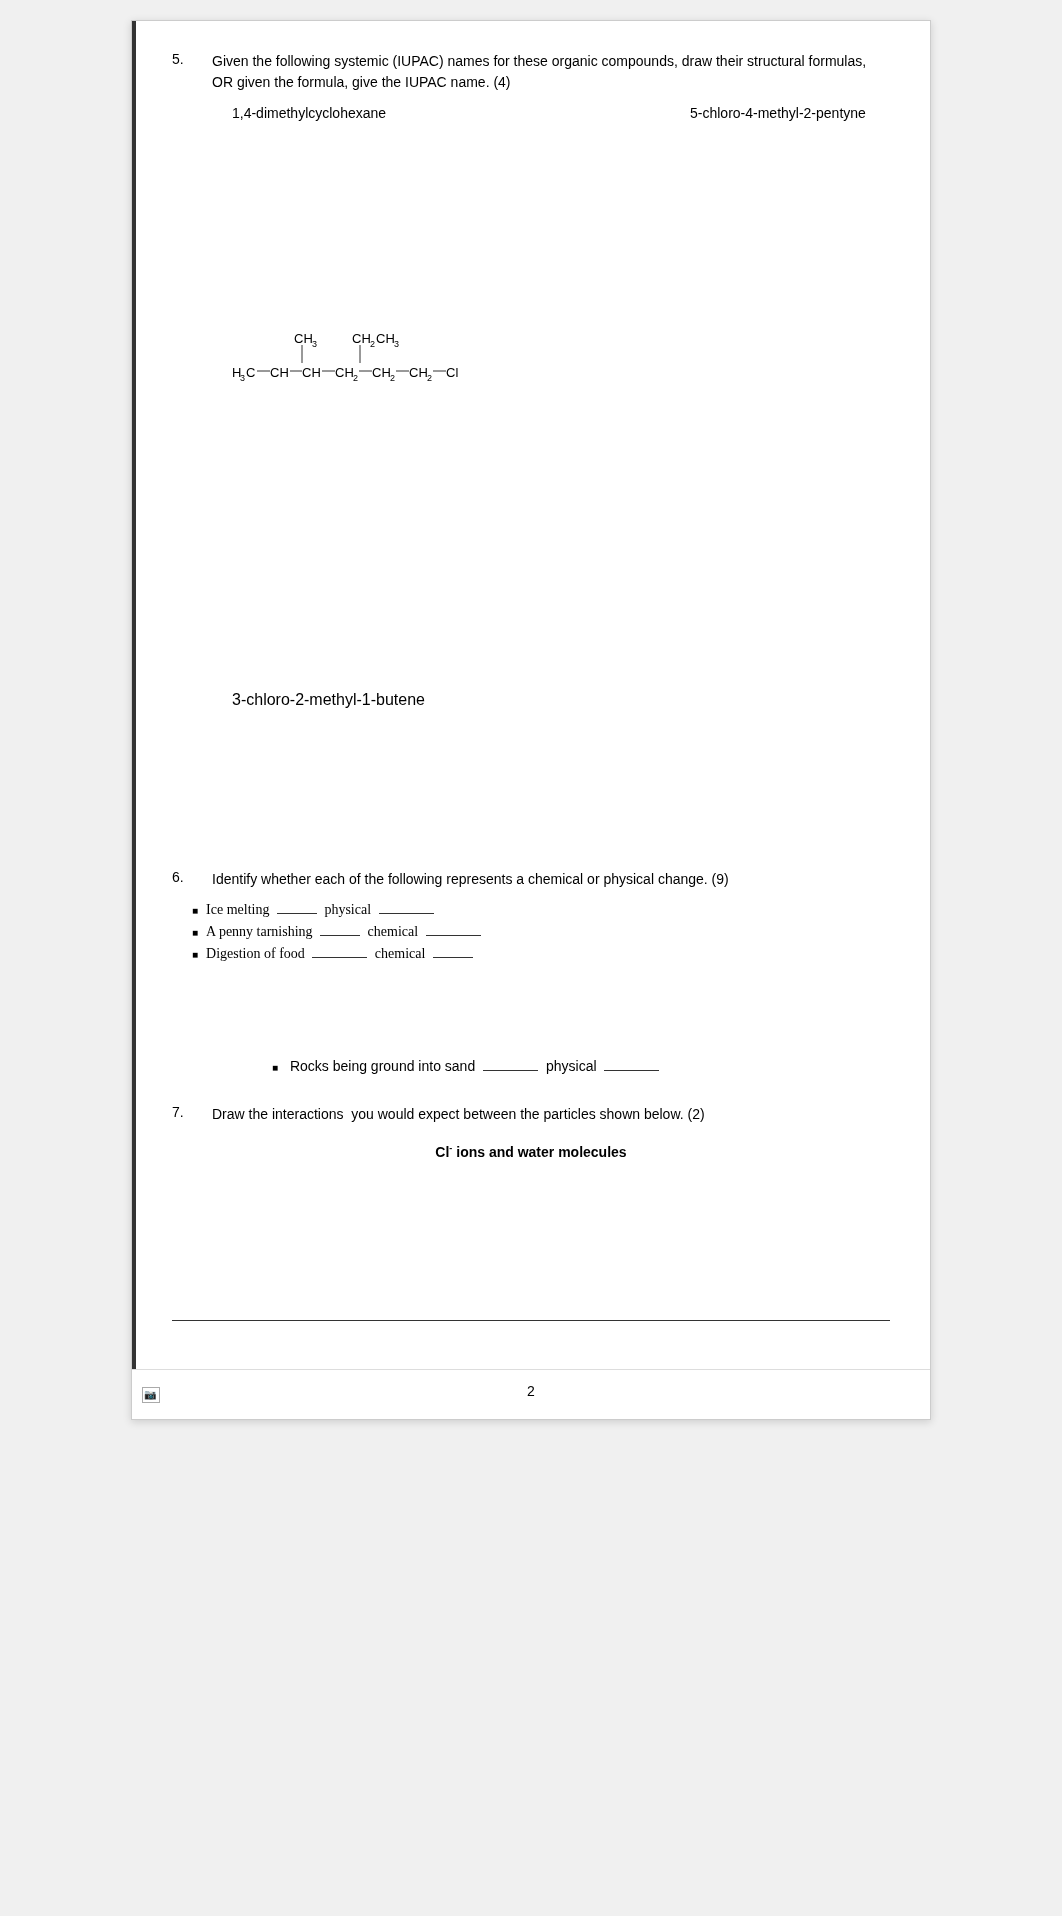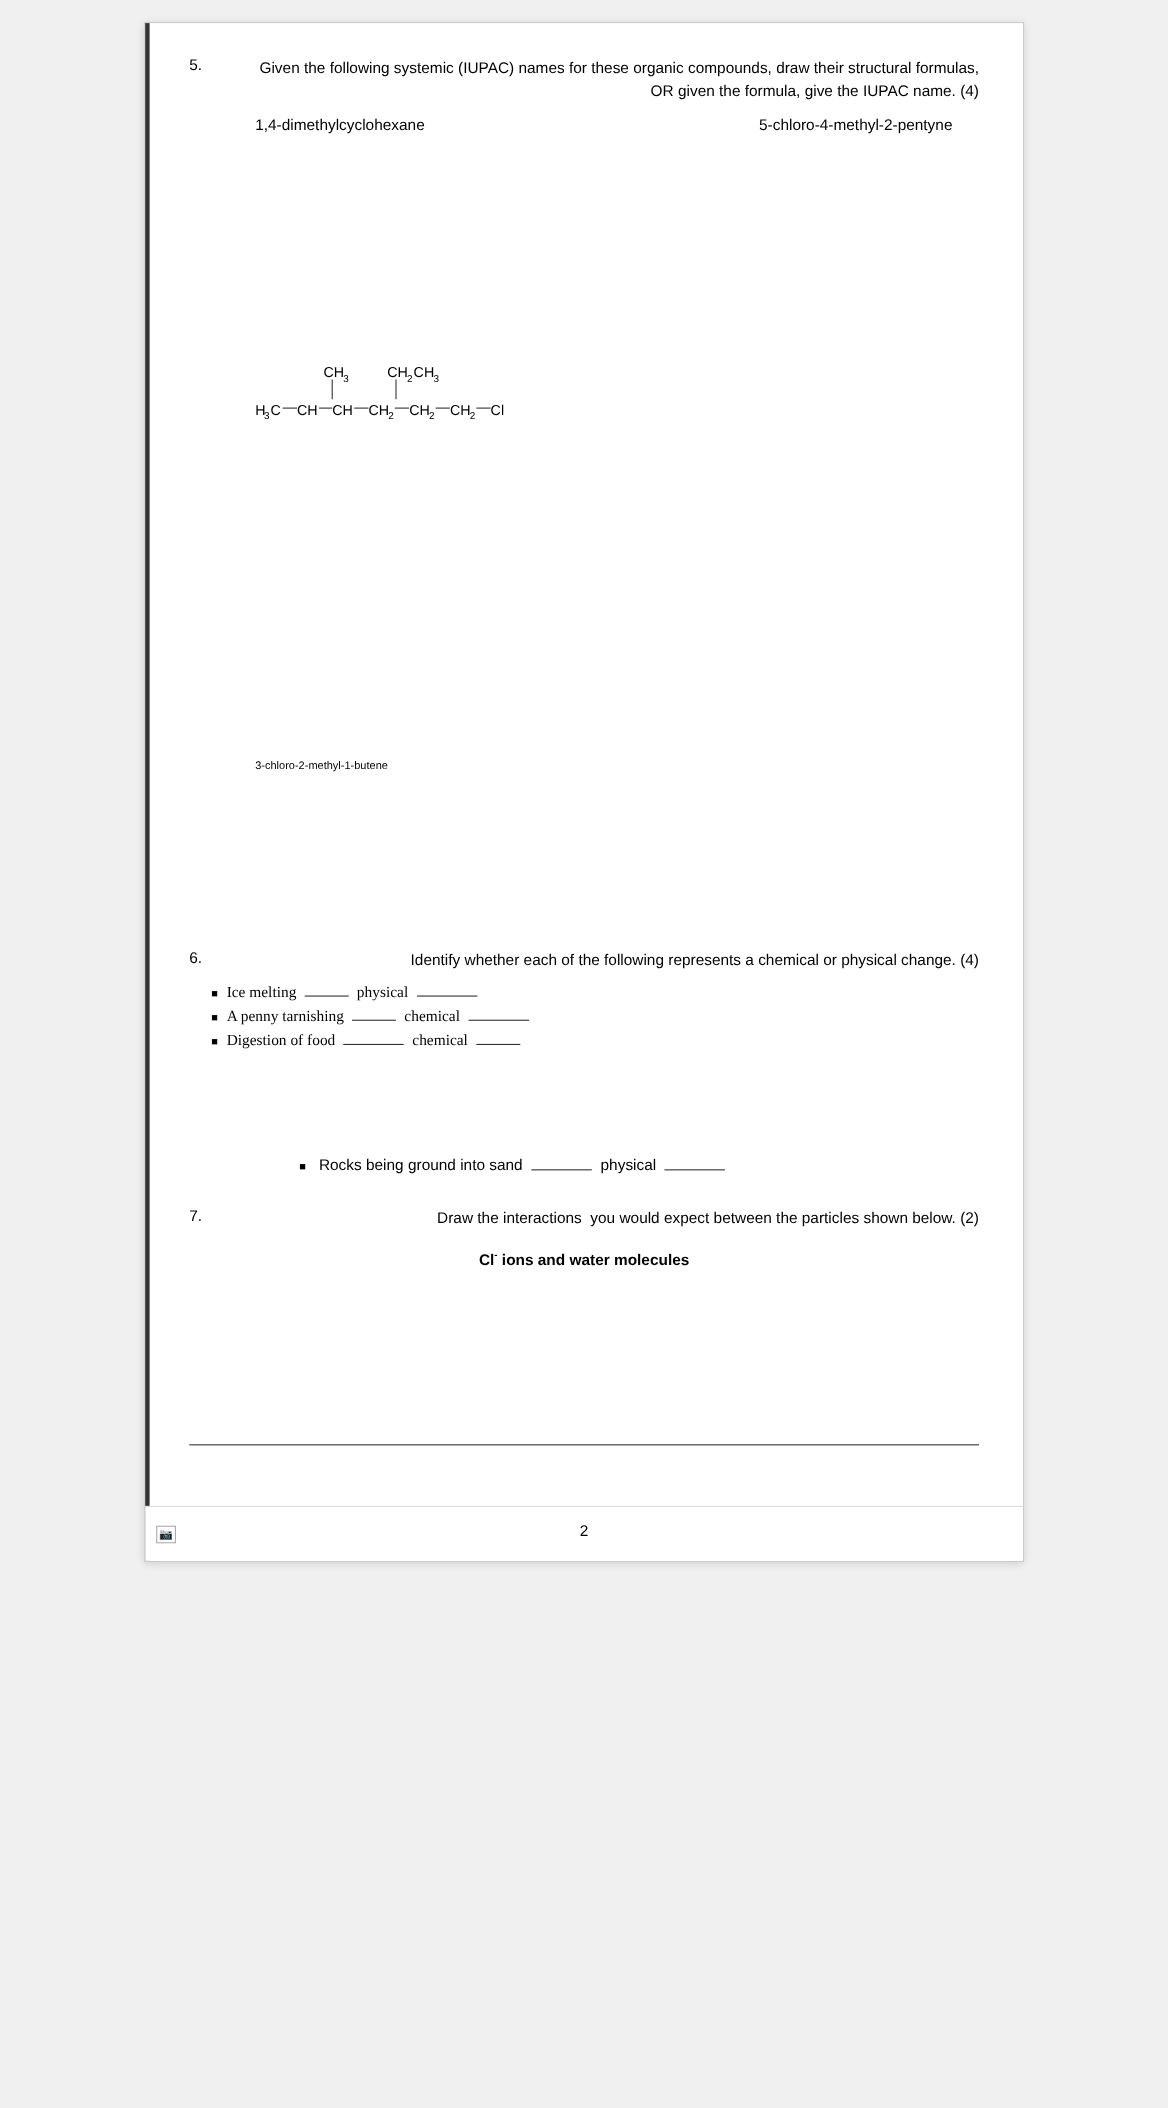--- a/index.html
+++ b/index.html
@@ -39,42 +39,41 @@
 
     .question-number {
       min-width: 40px;
       font-size: 14px;
     }
 
     .question-text {
       font-size: 14px;
       line-height: 1.5;
       flex: 1;
-      text-align: right;
     }
 
     
     .compound-row {
       display: flex;
       justify-content: space-between;
       margin-left: 60px;
       margin-bottom: 10px;
       gap: 40px;
     }
 
     .compound-name {
       font-size: 14px;
       min-width: 200px;
     }
 
     .iupac-name-line {
       margin-left: 60px;
       margin-top: 40px;
       margin-bottom: 30px;
-      font-size: 10px;
+      font-size: 16px;
     }
 
     
     .blank-line {
       display: inline-block;
       border-bottom: 1px solid #333;
       min-width: 40px;
       margin: 0 4px;
     }
 
@@ -264,21 +263,21 @@
     <div class="iupac-name-line">
       <span>3-chloro-2-methyl-1-butene</span>
     </div>
 
     <div style="height: 100px;"></div>
   </div>
 
   <div class="question-block">
     <div class="question-header">
       <span class="question-number">6.</span>
-      <span class="question-text">Identify whether each of the following represents a chemical or physical change. (4)</span>
+      <span class="question-text">Identify whether each of the following represents a chemical or physical change. (9)</span>
     </div>
 
     <div class="bullet-item">
       <span class="bullet-char">■</span>
       <span class="bullet-text">
         Ice melting <span class="blank-line"></span> physical <span class="blank-line-long"></span>
       </span>
     </div>
     <div class="bullet-item">
       <span class="bullet-char">■</span>

